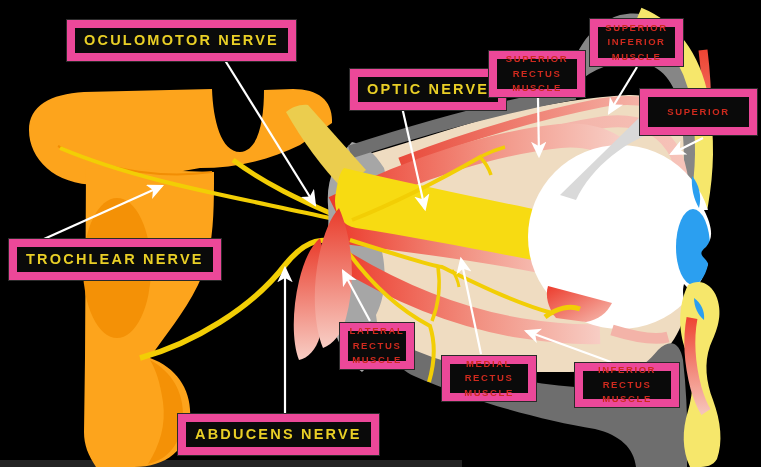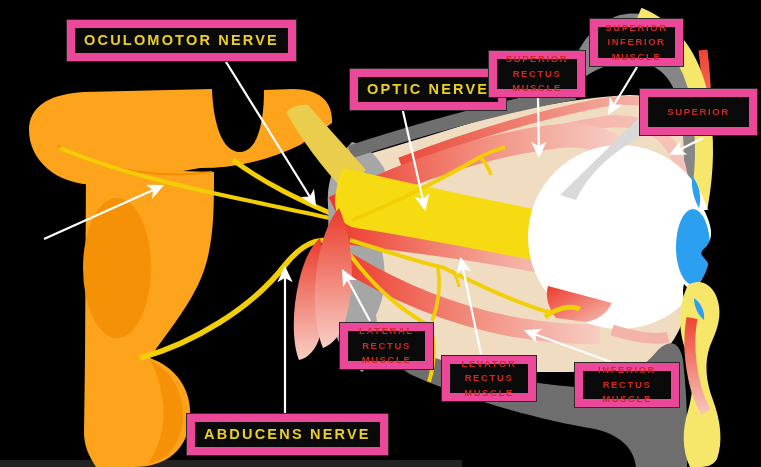--- a/index.html
+++ b/index.html
@@ -167,42 +167,43 @@
     <line x1="44" y1="239" x2="162" y2="186"></line>
     <line x1="285" y1="414" x2="285" y2="268"></line>
     <line x1="370" y1="321" x2="343" y2="271"></line>
     <line x1="481" y1="354" x2="461" y2="259"></line>
     <line x1="611" y1="362" x2="526" y2="331"></line>
   </g>
 </svg>
 
 <div class="lbl lbl-y" style="left:67px;top:20px;">OCULOMOTOR NERVE</div>
 <div class="lbl lbl-y" style="left:332px;top:69px;margin-left:18px;">OPTIC NERVE</div>
-<div class="lbl lbl-y" style="left:187px;top:414px;">ABDUCENS NERVE</div>
+<div class="lbl lbl-y" style="left:9px;top:239px;">TROCHLEAR NERVE</div>
+<div class="lbl lbl-y" style="left:178px;top:414px;">ABDUCENS NERVE</div>
 
 <div class="lbl lbl-r" style="left:489px;top:51px;width:96px;height:46px;">
   <div>SUPERIOR</div>
   <div>RECTUS</div>
   <div>MUSCLE</div>
 </div>
 <div class="lbl lbl-r" style="left:590px;top:19px;width:93px;height:47px;">
   <div>SUPERIOR</div>
   <div>INFERIOR</div>
   <div>MUSCLE</div>
 </div>
 <div class="lbl lbl-r" style="left:640px;top:89px;width:117px;height:46px;">
   <div>SUPERIOR</div>
 </div>
-<div class="lbl lbl-r" style="left:340px;top:323px;width:93px;height:46px;">
+<div class="lbl lbl-r" style="left:340px;top:323px;width:74px;height:46px;">
   <div>LATERAL</div>
   <div>RECTUS</div>
   <div>MUSCLE</div>
 </div>
 <div class="lbl lbl-r" style="left:442px;top:356px;width:94px;height:45px;">
-  <div>LEVATOR</div>
+  <div>MEDIAL</div>
   <div>RECTUS</div>
   <div>MUSCLE</div>
 </div>
 <div class="lbl lbl-r" style="left:575px;top:363px;width:104px;height:44px;">
   <div>INFERIOR</div>
   <div>RECTUS</div>
   <div>MUSCLE</div>
 </div>
 </div>
 

